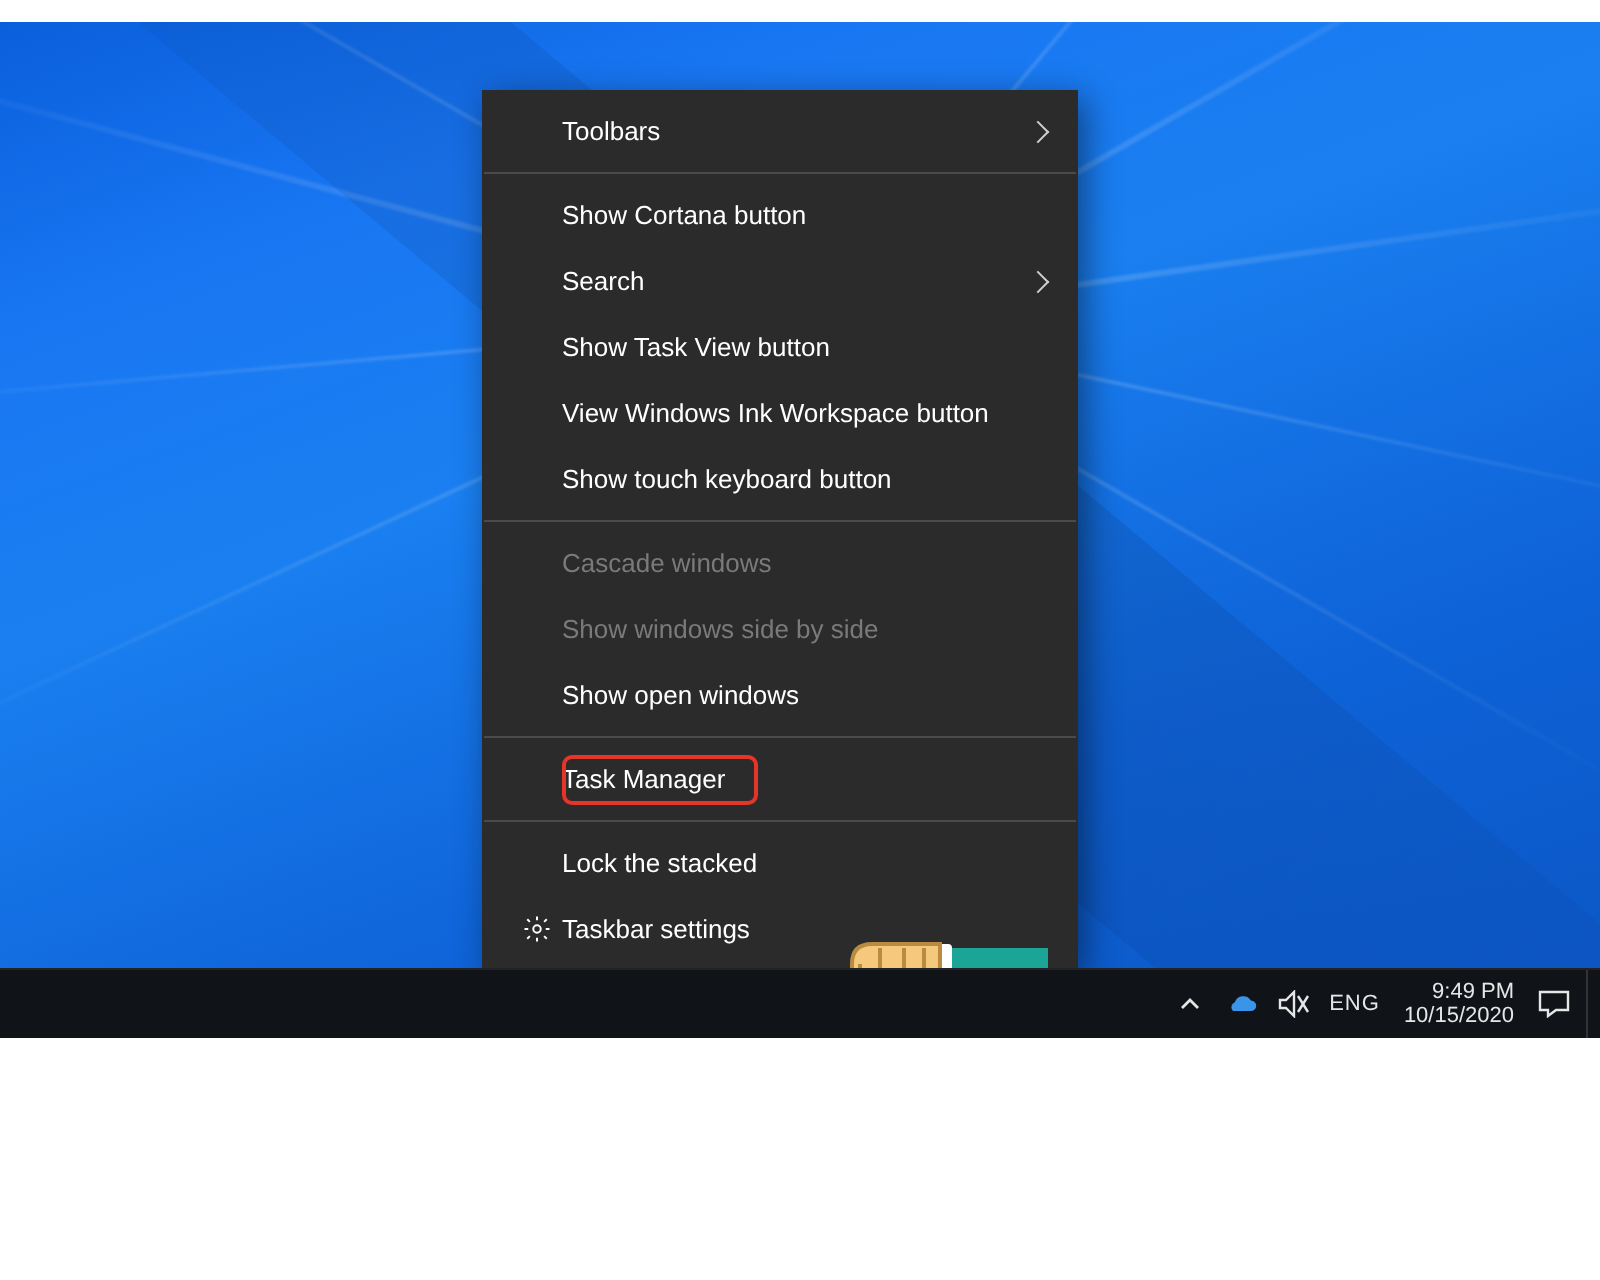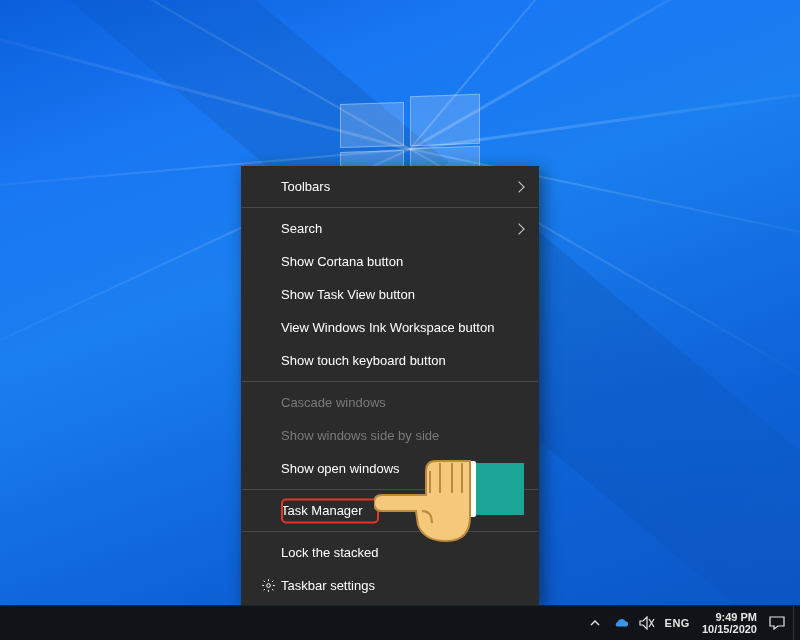--- a/index.html
+++ b/index.html
@@ -8,23 +8,24 @@
     width: 800px;
     height: 640px;
     overflow: hidden;
     font-family: "Segoe UI", Tahoma, sans-serif;
     font-size: 13px;
     color: #fff;
   }
   .desktop {
     position: relative;
     width: 800px;
-    height: 640px;
+    height: 508px;
     background: linear-gradient(160deg, #0a5fdc 0%, #1977f3 20%, #1a7ff0 40%, #0e63d8 70%, #0b55c3 100%);
     overflow: hidden;
+    margin-top: 11px;
   }
   
   .ray {
     position: absolute;
     transform-origin: left center;
     background: linear-gradient(90deg, rgba(255,255,255,0.22), rgba(255,255,255,0));
     height: 2px;
     filter: blur(0.5px);
   }
   .darkslice {
@@ -120,21 +121,20 @@
     position: absolute;
     left: 0;
     right: 0;
     bottom: 0;
     height: 34px;
     background: #101318;
     border-top: 1px solid #222;
     display: flex;
     align-items: flex-end;
     color: #fff;
-    font-weight: bold;
   }
   .taskbar-left {
     flex: 1 1 auto;
   }
   .tray {
     display: flex;
     align-items: center;
     gap: 10px;
     padding: 0 8px;
     height: 100%;
@@ -213,28 +213,28 @@
     <div class="item">
       <span class="icon-col"></span>
       <span class="label">Toolbars</span>
       <span class="arrow-col"><span class="chev-right"></span></span>
     </div>
 
     <div class="sep"></div>
 
     <div class="item">
       <span class="icon-col"></span>
+      <span class="label">Show Cortana button</span>
+      <span class="arrow-col"></span>
+    </div>
+
+    <div class="item">
+      <span class="icon-col"></span>
       <span class="label">Search</span>
       <span class="arrow-col"><span class="chev-right"></span></span>
-    </div>
-
-    <div class="item">
-      <span class="icon-col"></span>
-      <span class="label">Show Cortana button</span>
-      <span class="arrow-col"></span>
     </div>
 
     <div class="item">
       <span class="icon-col"></span>
       <span class="label">Show Task View button</span>
       <span class="arrow-col"></span>
     </div>
 
 
     <div class="item">

